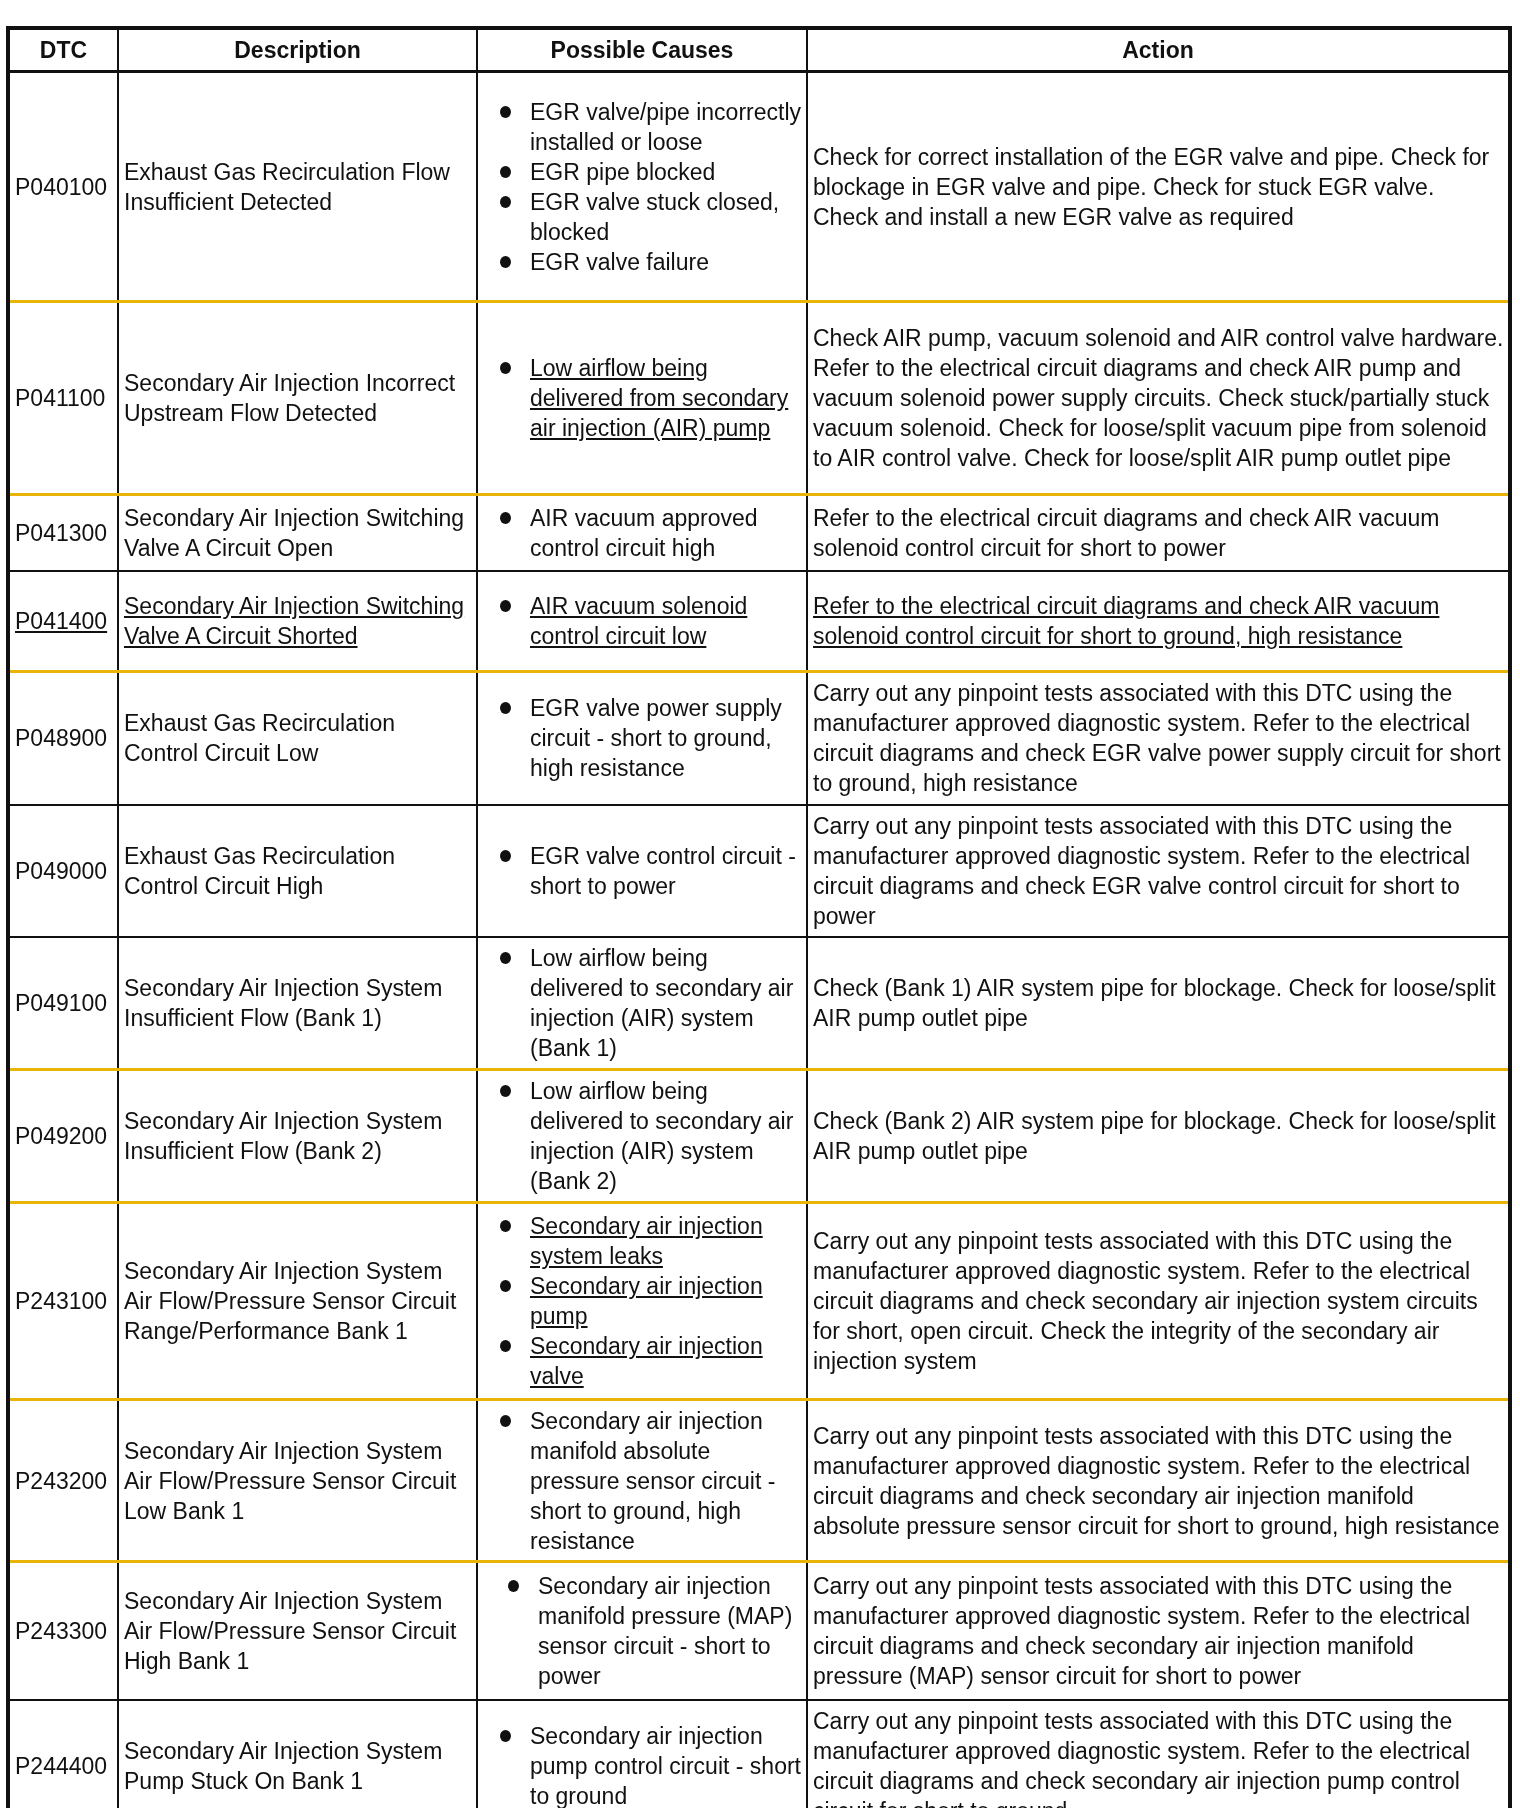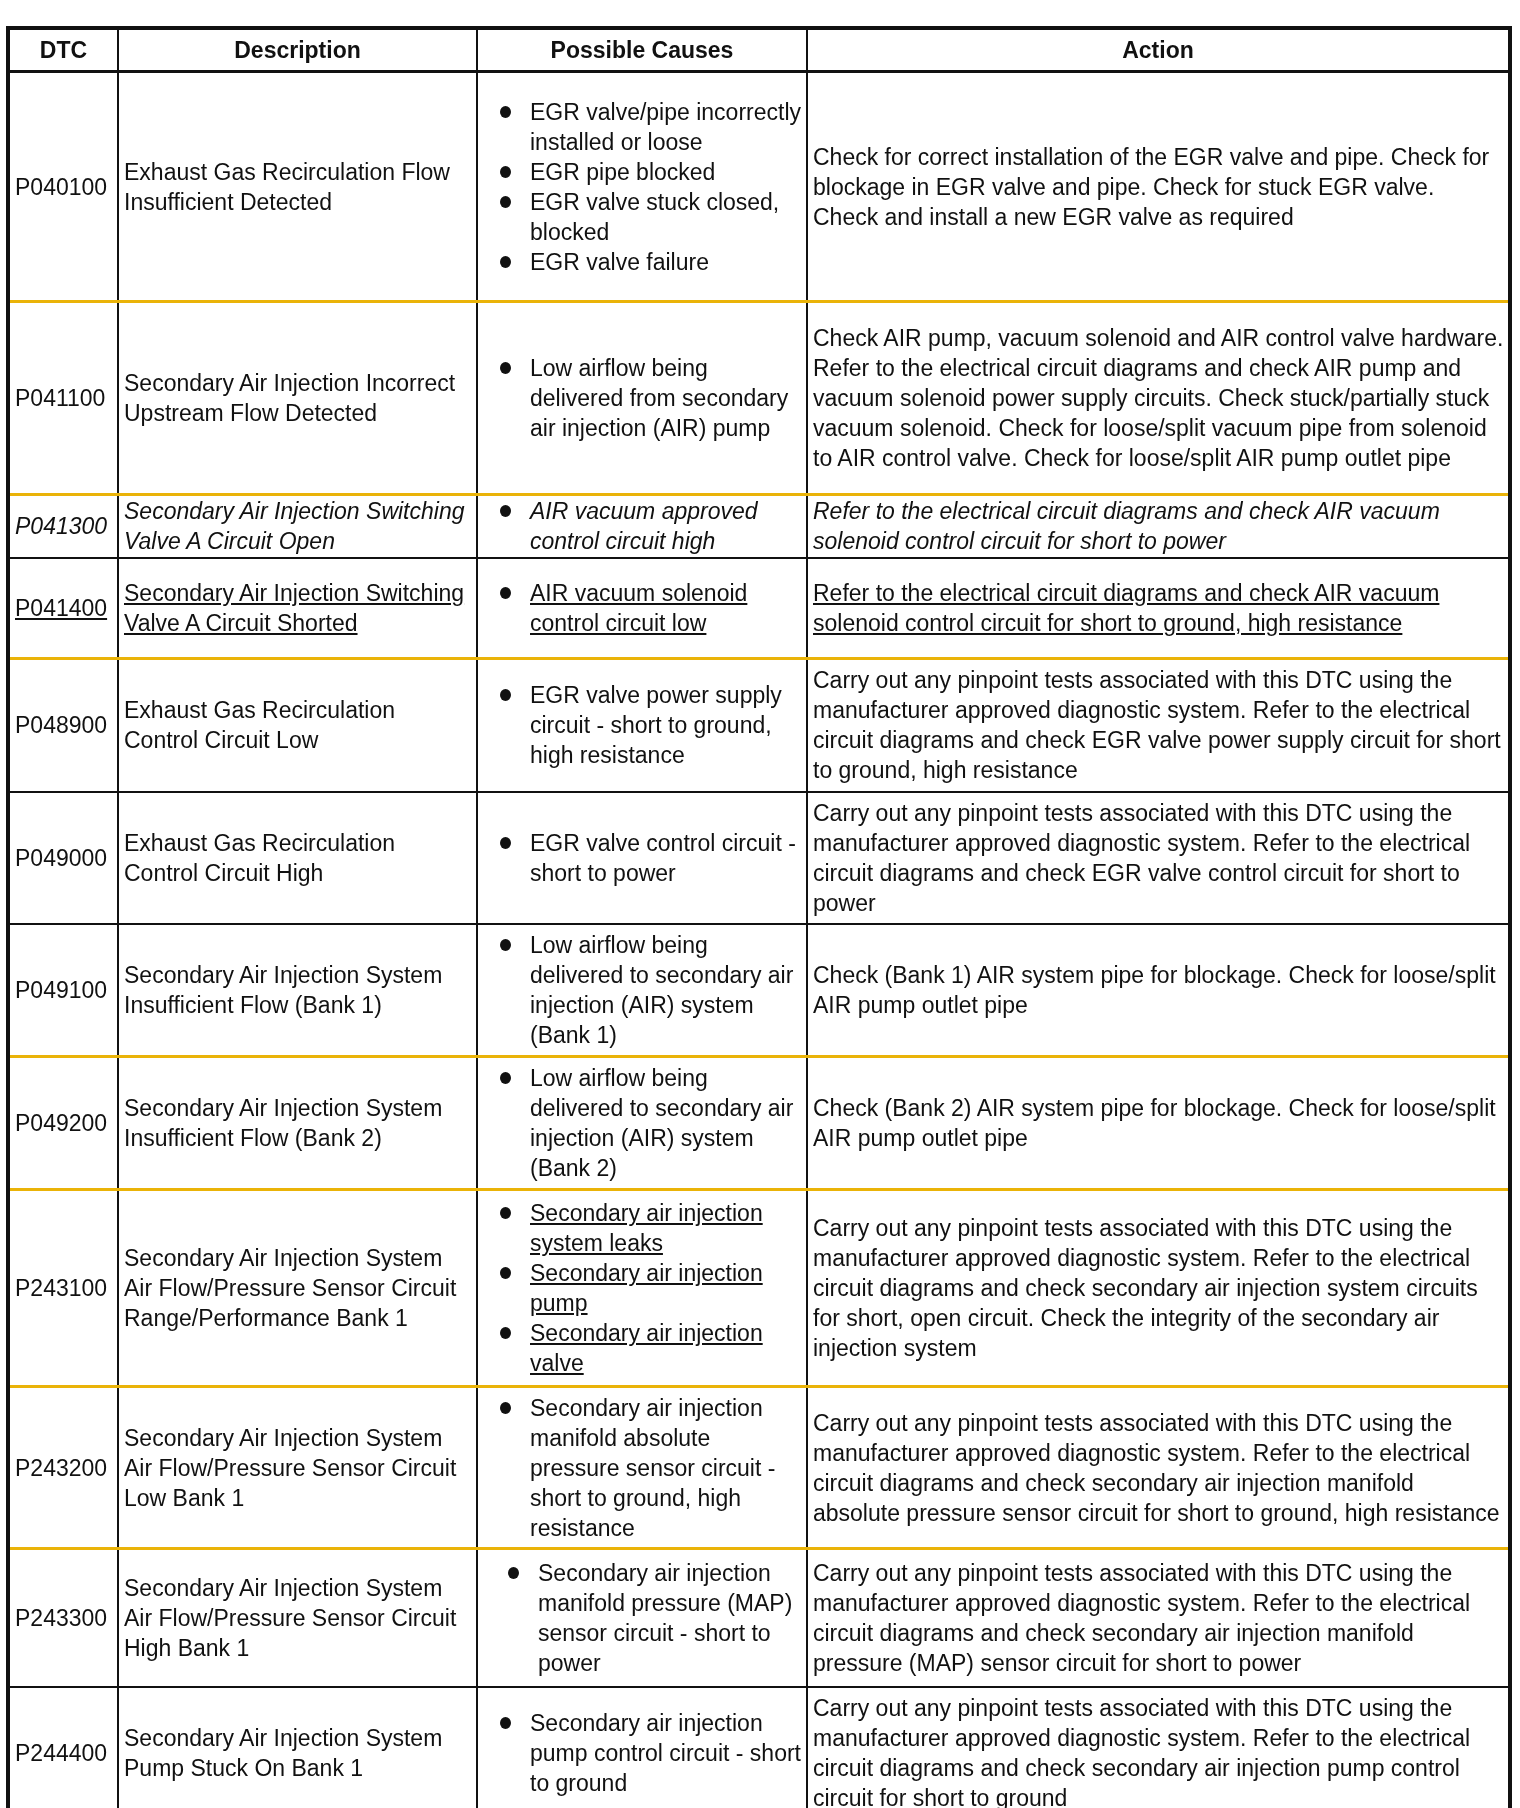--- a/index.html
+++ b/index.html
@@ -51,28 +51,28 @@
             <li><span class="bullet"></span><span>EGR pipe blocked</span></li>
             <li><span class="bullet"></span><span>EGR valve stuck closed, blocked</span></li>
             <li><span class="bullet"></span><span>EGR valve failure</span></li>
           </ul>
         </td>
         <td>Check for correct installation of the EGR valve and pipe. Check for blockage in EGR valve and pipe. Check for stuck EGR valve. Check and install a new EGR valve as required</td>
       </tr>
       <tr class="thick" style="height: 193px;">
         <td class="code">P041100</td>
         <td>Secondary Air Injection Incorrect Upstream Flow Detected</td>
-        <td style="padding: 0px;">
+        <td style="padding: 0px; text-decoration: underline;">
           <ul class="causes">
             <li><span class="bullet"></span><span>Low airflow being delivered from secondary air injection (AIR) pump</span></li>
           </ul>
         </td>
         <td>Check AIR pump, vacuum solenoid and AIR control valve hardware. Refer to the electrical circuit diagrams and check AIR pump and vacuum solenoid power supply circuits. Check stuck/partially stuck vacuum solenoid. Check for loose/split vacuum pipe from solenoid to AIR control valve. Check for loose/split AIR pump outlet pipe</td>
       </tr>
-      <tr style="height: 63px; font-style: italic;">
+      <tr style="height: 76px;">
         <td class="code">P041300</td>
         <td>Secondary Air Injection Switching Valve A Circuit Open</td>
         <td style="padding: 0px;">
           <ul class="causes">
             <li><span class="bullet"></span><span>AIR vacuum approved control circuit high</span></li>
           </ul>
         </td>
         <td>Refer to the electrical circuit diagrams and check AIR vacuum solenoid control circuit for short to power</td>
       </tr>
       <tr class="thick" style="height: 101px; text-decoration: underline;">

